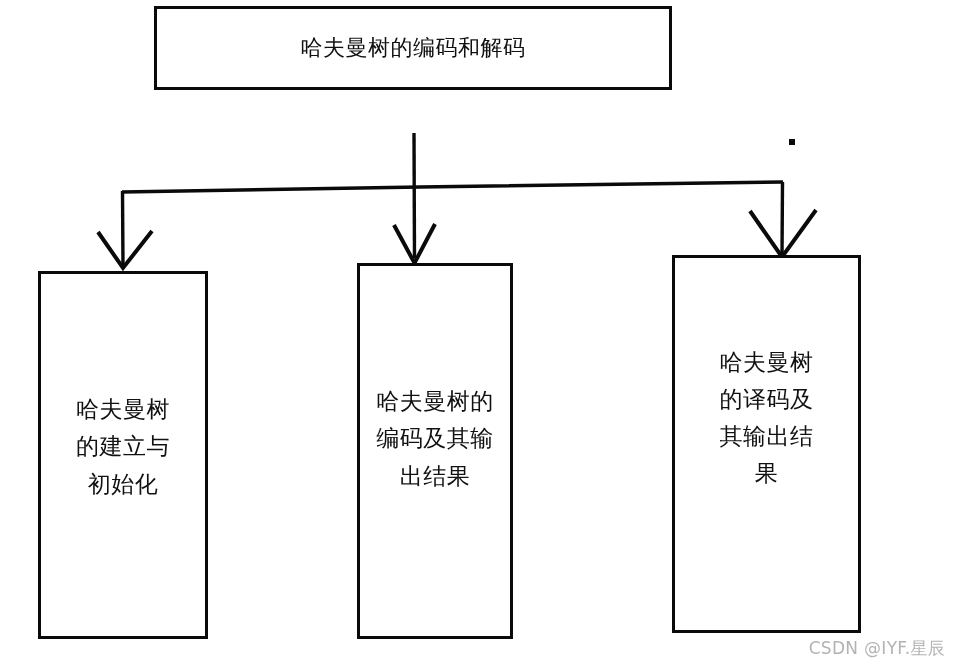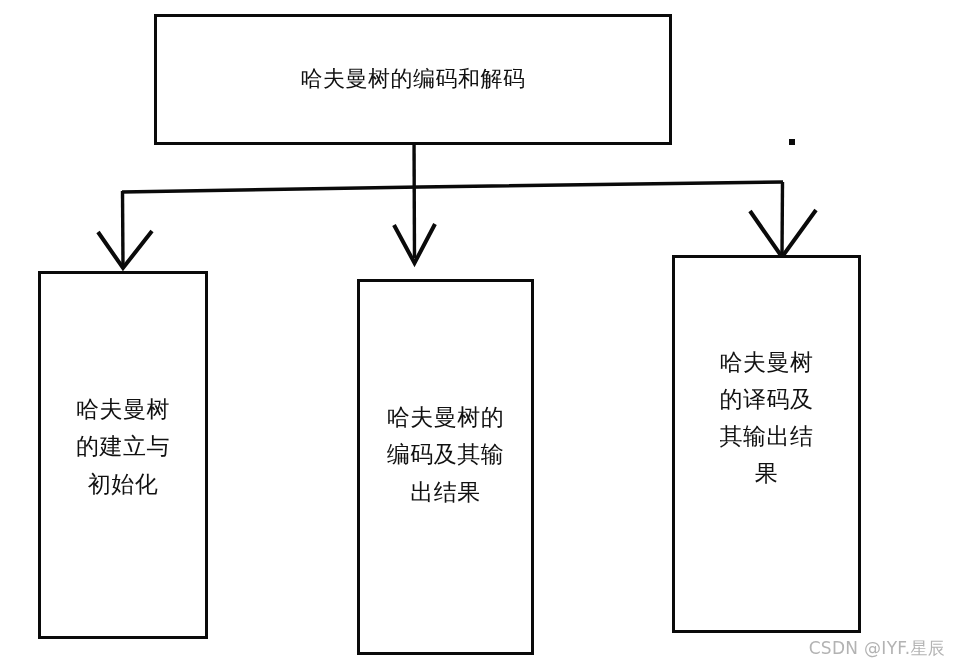--- a/index.html
+++ b/index.html
@@ -30,40 +30,39 @@
   }
   .node-label {
     color: #111111;
     line-height: 1.62;
     letter-spacing: 0.5px;
     white-space: pre-line;
     font-weight: 400;
   }
   #root-box {
     left: 154px;
-    top: 14px;
+    top: 6px;
     width: 518px;
-    height: 131px;
+    height: 84px;
   }
   #root-box .node-label {
     font-size: 22px;
     line-height: 1.3;
   }
   #child-box-0 {
     left: 38px;
     top: 271px;
     width: 170px;
     height: 368px;
   }
   #child-box-1 {
     left: 357px;
     top: 263px;
-    width: 177px;
+    width: 156px;
     height: 376px;
-    margin-top: 16px;
   }
   #child-box-2 {
     left: 672px;
     top: 255px;
     width: 189px;
     height: 378px;
   }
   #child-box-0 .node-label,
   #child-box-1 .node-label,
   #child-box-2 .node-label {

